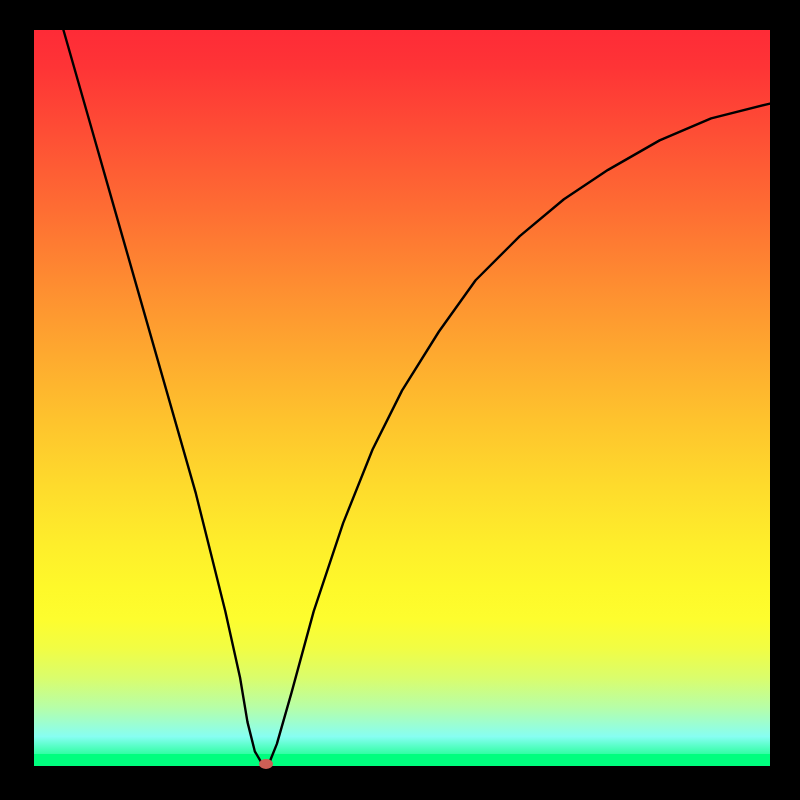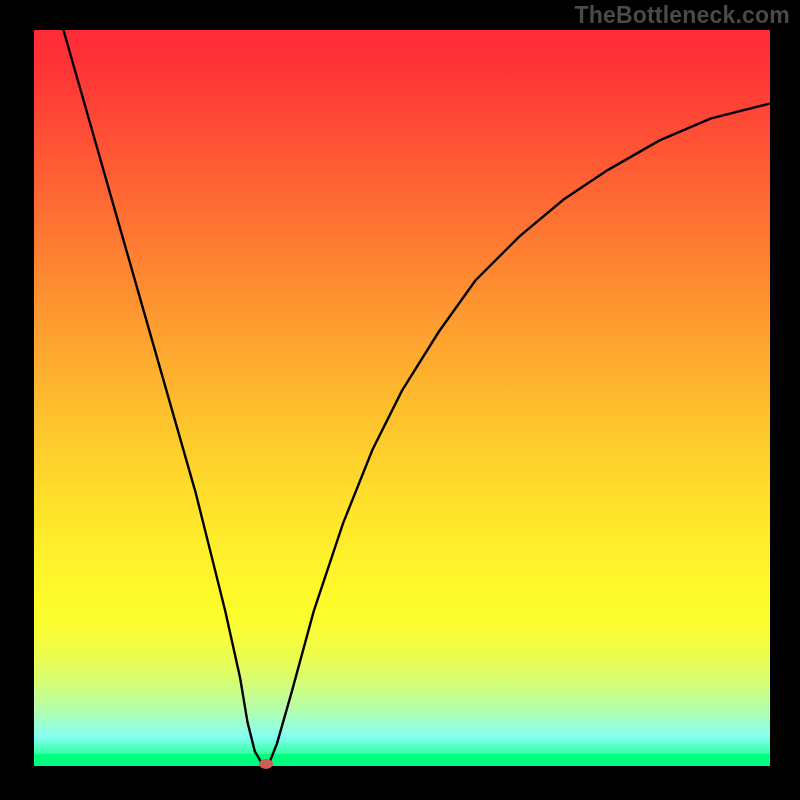--- a/index.html
+++ b/index.html
@@ -81,21 +81,20 @@
     border-radius: 50%;
     transform: translate(-50%, -50%);
     z-index: 5;
   }
 </style>
 </head>
 <body>
 
 <div class="stage">
 
-  <div class="watermark">TheBottleneck.com</div>
 
   <div class="plot">
     <div class="green-base"></div>
 
     <svg class="curve" viewBox="0 0 736 736" preserveAspectRatio="none">
       <path id="curve-path" d="M29.44 0.00 L44.16 51.52 L58.88 103.04 L73.60 154.56 L88.32 206.08 L103.04 257.60 L117.76 309.12 L132.48 360.64 L147.20 412.16 L161.92 463.68 L176.64 522.56 L191.36 581.44 L206.08 647.68 L213.44 691.84 L220.80 721.28 L228.16 733.79 L231.84 733.79 L235.52 732.32 L242.88 713.92 L257.60 662.40 L279.68 581.44 L309.12 493.12 L338.56 419.52 L368.00 360.64 L404.80 301.76 L441.60 250.24 L485.76 206.08 L529.92 169.28 L574.08 139.84 L625.60 110.40 L677.12 88.32 L736.00 73.60" fill="none" stroke="#000" stroke-width="2.4" stroke-linejoin="round" stroke-linecap="round"></path>
     </svg>
 
     <div id="vertex-dot" class="vertex-dot" style="left: 231.84px; top: 733.792px;"></div>
   </div>

